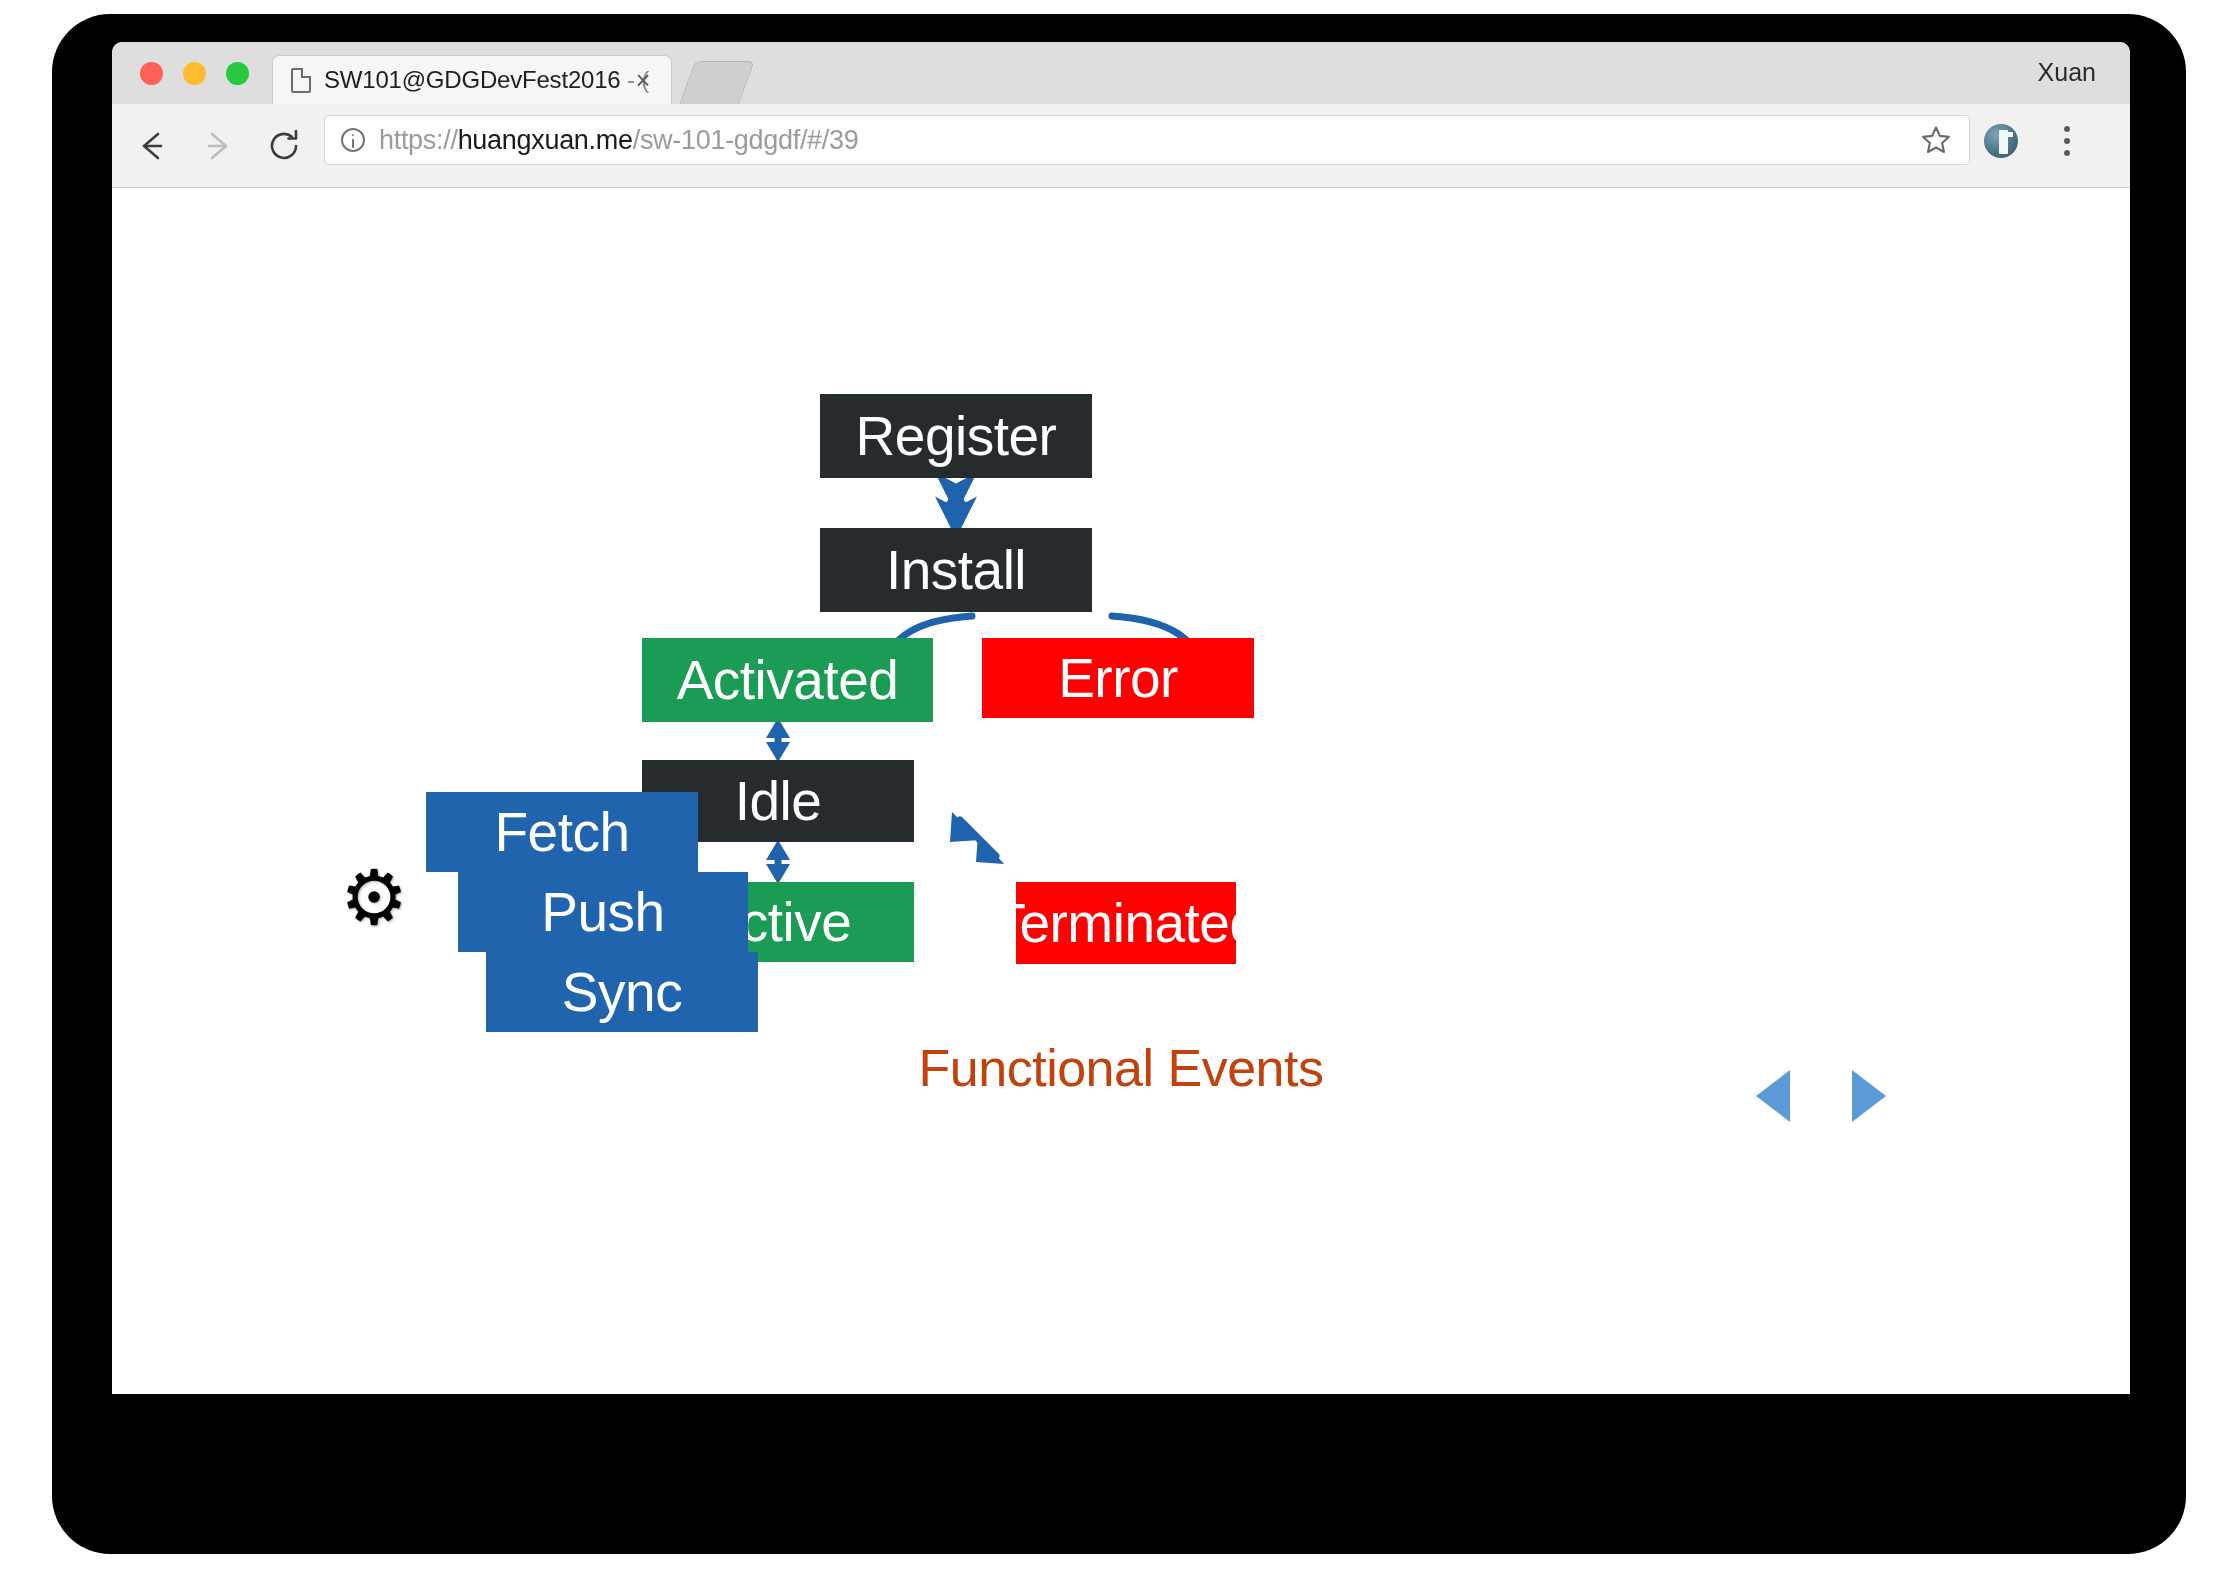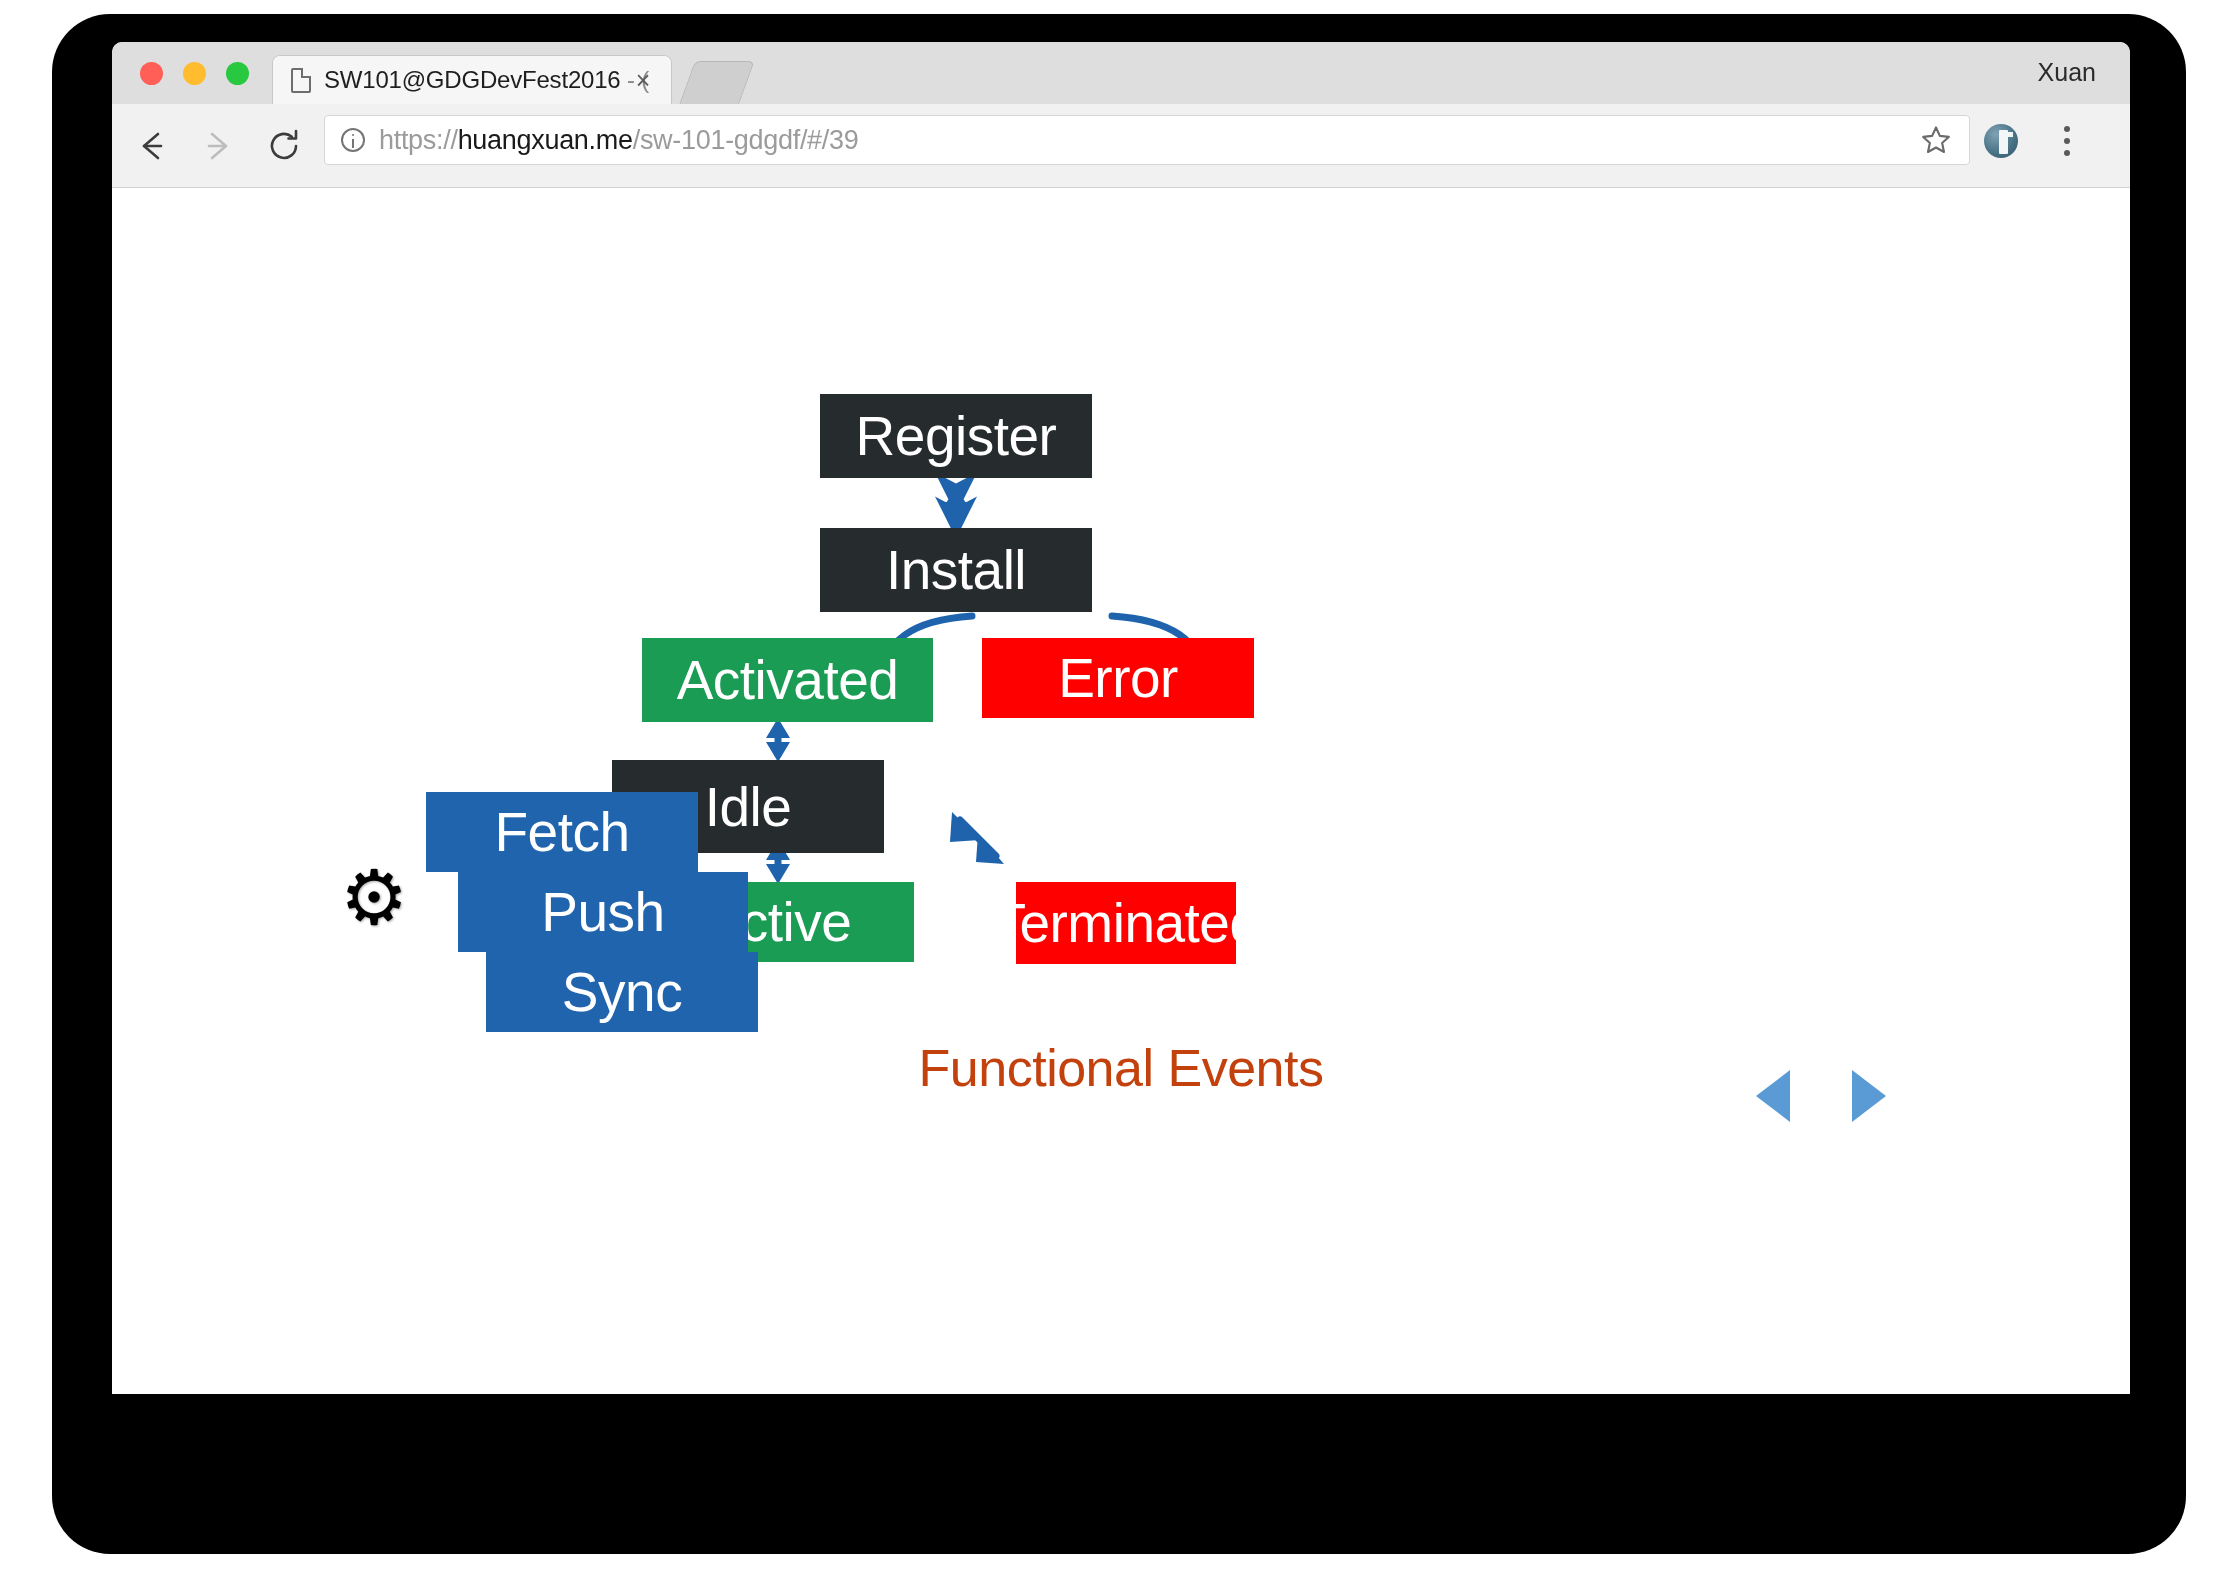--- a/index.html
+++ b/index.html
@@ -264,21 +264,21 @@
   }
   .node.dark  { background: #262b2e; }
   .node.green { background: #1a9c54; }
   .node.red   { background: #ff0000; }
   .node.blue  { background: #2164ae; }
 
   #n-register   { left: 708px; top: 206px;  width: 272px; height: 84px; }
   #n-install    { left: 708px; top: 340px;  width: 272px; height: 84px; }
   #n-activated  { left: 530px; top: 450px;  width: 291px; height: 84px; }
   #n-error      { left: 870px; top: 450px;  width: 272px; height: 80px; }
-  #n-idle       { left: 500px; top: 572px;  width: 272px; height: 93px; }
+  #n-idle       { left: 530px; top: 572px;  width: 272px; height: 82px; }
   #n-active     { left: 530px; top: 694px;  width: 272px; height: 80px; }
   #n-terminated { left: 904px; top: 694px;  width: 220px; height: 82px; }
   #n-fetch      { left: 314px; top: 604px;  width: 272px; height: 80px; }
   #n-push       { left: 346px; top: 684px;  width: 290px; height: 80px; z-index: 3; }
   #n-sync       { left: 374px; top: 764px;  width: 272px; height: 80px; }
 
   #n-idle, #n-active, #n-activated { z-index: 2; }
   #n-fetch, #n-sync { z-index: 4; }
 
   

